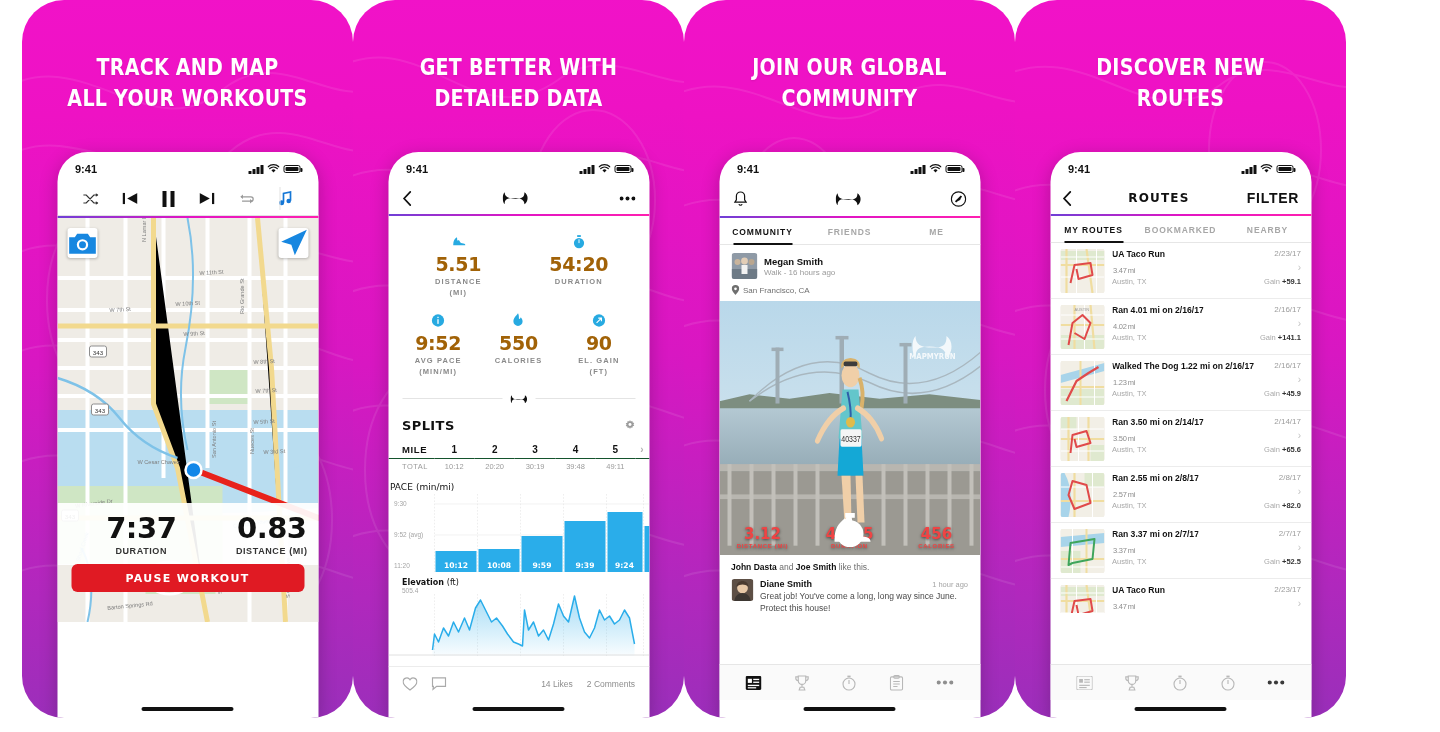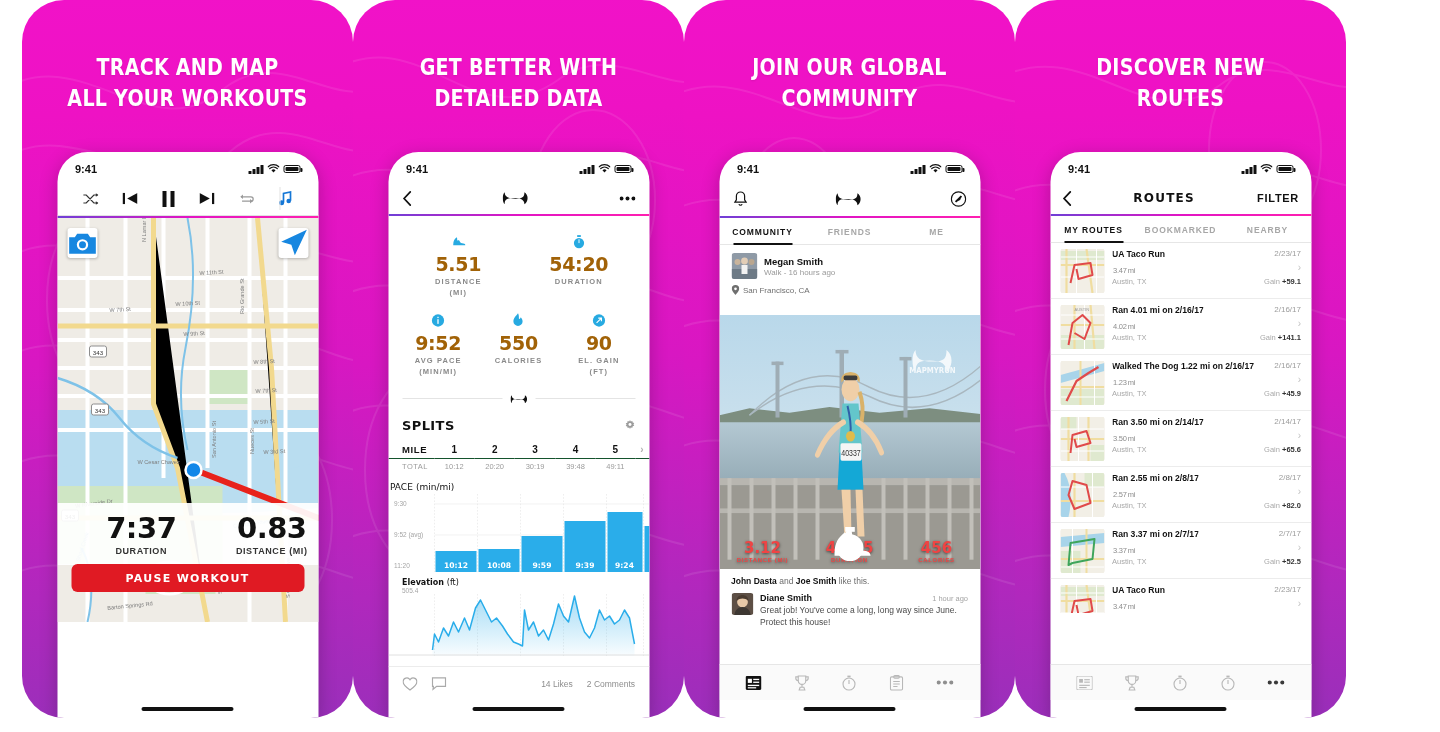--- a/index.html
+++ b/index.html
@@ -132,21 +132,21 @@
   .c-nav{ height:34px; display:flex;align-items:center;justify-content:space-between;padding:0 14px; }
   .tabs{ display:flex; border-bottom:1px solid #e6e6e6; }
   .tabs .tab{ flex:1; text-align:center; padding:9px 0 7px; font-size:8.5px; font-weight:700;
               letter-spacing:.9px; color:#a7a7a7; cursor:pointer;}
   .tabs .tab.active{ color:#111; font-weight:900; }
   .tabs .tab.active::after{ content:""; display:block; height:2px; background:#111; margin:6px 14px -8px; }
   .feed-user{ display:flex; align-items:center; gap:7px; padding:8px 12px 4px; }
   .avatar{ width:26px;height:26px;border-radius:3px;overflow:hidden;flex:0 0 26px;}
   .feed-user .nm{ font-size:9.5px; font-weight:700; color:#111;}
   .feed-user .sub{ font-size:8px; color:#9a9a9a; margin-top:1px;}
-  .geo{ display:flex;align-items:center;gap:4px;padding:2px 12px 20px;font-size:8px;color:#6f6f6f;}
+  .geo{ display:flex;align-items:center;gap:4px;padding:2px 12px 6px;font-size:8px;color:#6f6f6f;}
   .photo{ position:relative; height:254px; overflow:hidden; }
   .photo svg{ position:absolute; inset:0; width:100%; height:100%; }
   .photo-stats{ position:absolute; left:0;right:0;bottom:6px; display:flex; }
   .photo-stats .ps{ flex:1; text-align:center; color:#ef4444; text-shadow:0 1px 3px rgba(0,0,0,.55);}
   .photo-stats .ps .ic{height:11px;margin-bottom:1px}
   .photo-stats .ps .v{ font-size:15px; font-weight:900; font-family:"DejaVu Sans",sans-serif;}
   .photo-stats .ps .l{ font-size:6px; font-weight:700; letter-spacing:.7px;}
   .likes{ padding:7px 12px 4px; font-size:8.5px; color:#6d6d6d; }
   .likes b{ color:#111; }
   .comment{ display:flex; gap:7px; padding:3px 12px 9px; }
@@ -155,21 +155,21 @@
   .comment .ct{ font-size:8.5px;color:#4a4a4a;line-height:1.42;margin-top:1px;}
   .comment .tm{ font-size:7.5px;color:#a4a4a4; }
   .tabbar{
     position:absolute;bottom:18px;left:0;right:0;height:36px;border-top:1px solid #e6e6e6;
     background:#fafafa; display:flex;align-items:center;justify-content:space-around;padding:0 10px;
   }
 
   
   .r-nav{ height:32px;display:flex;align-items:center;justify-content:space-between;padding:0 12px;}
   .r-nav .ttl{ font-size:12px;font-weight:900;letter-spacing:1.2px;color:#111;font-family:"DejaVu Sans",sans-serif;}
-  .r-nav .flt{ font-size:11px;font-weight:900;letter-spacing:.7px;color:#111;cursor:pointer;}
+  .r-nav .flt{ font-size:14px;font-weight:900;letter-spacing:.7px;color:#111;cursor:pointer;}
   .route-row{ display:flex; gap:8px; padding:6px 10px 5px; border-bottom:1px solid #ececec; }
   .route-map{ width:44px;height:44px;flex:0 0 44px;border-radius:2px;overflow:hidden;background:#efece4;}
   .route-info{ flex:1; min-width:0; }
   .rr-top{ display:flex; justify-content:space-between; align-items:flex-start; gap:4px;}
   .rr-name{ font-size:8.6px; font-weight:700; color:#111; white-space:nowrap; overflow:hidden; text-overflow:ellipsis;}
   .rr-date{ font-size:8px; color:#9c9c9c; flex:0 0 auto;}
   .rr-mid{ display:flex; justify-content:space-between; align-items:center;}
   .rr-dist{ font-size:15px; font-weight:400; color:#2b2b2b; letter-spacing:-.2px;}
   .rr-dist span{ font-size:7.5px; color:#8d8d8d; margin-left:1px;}
   .rr-bot{ display:flex; justify-content:space-between; align-items:center; margin-top:1px;}

